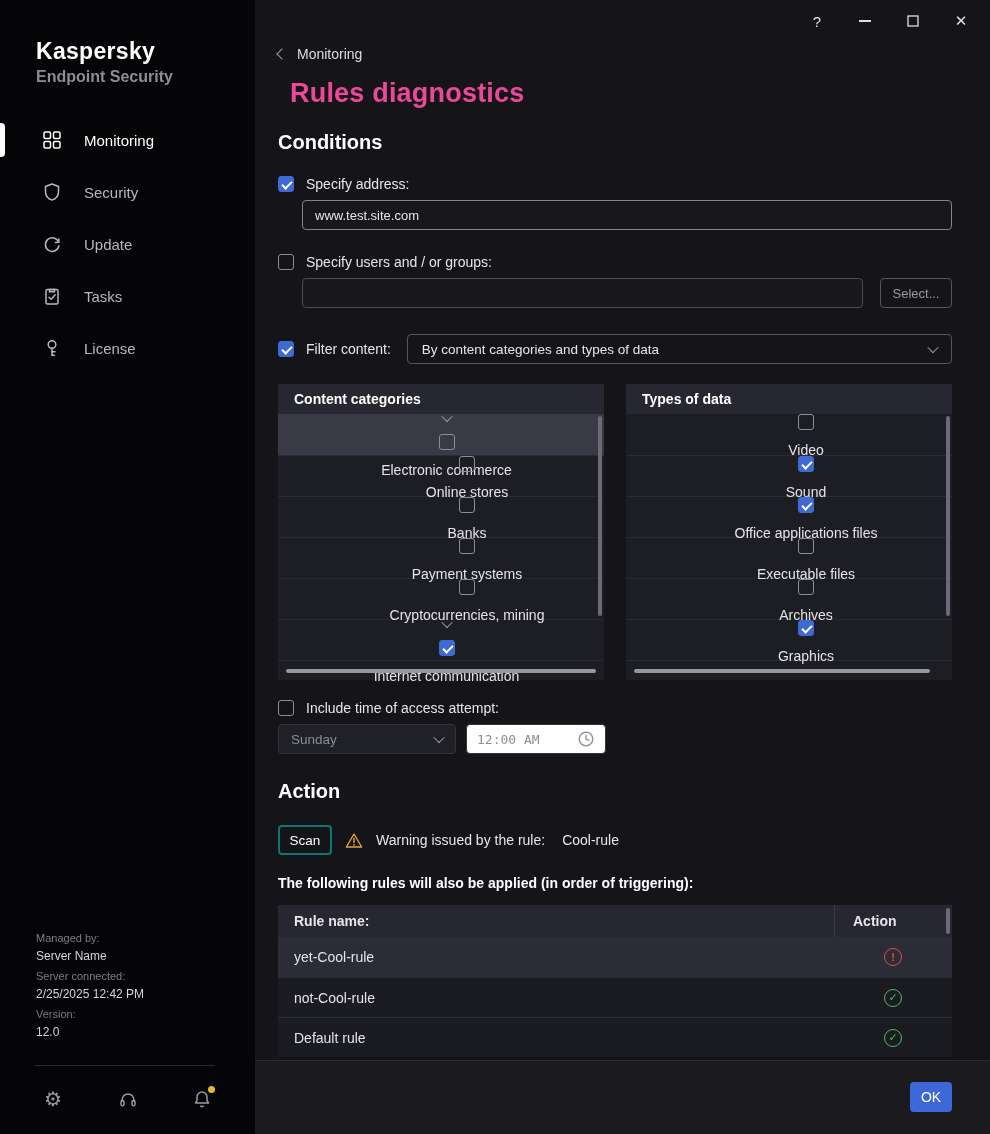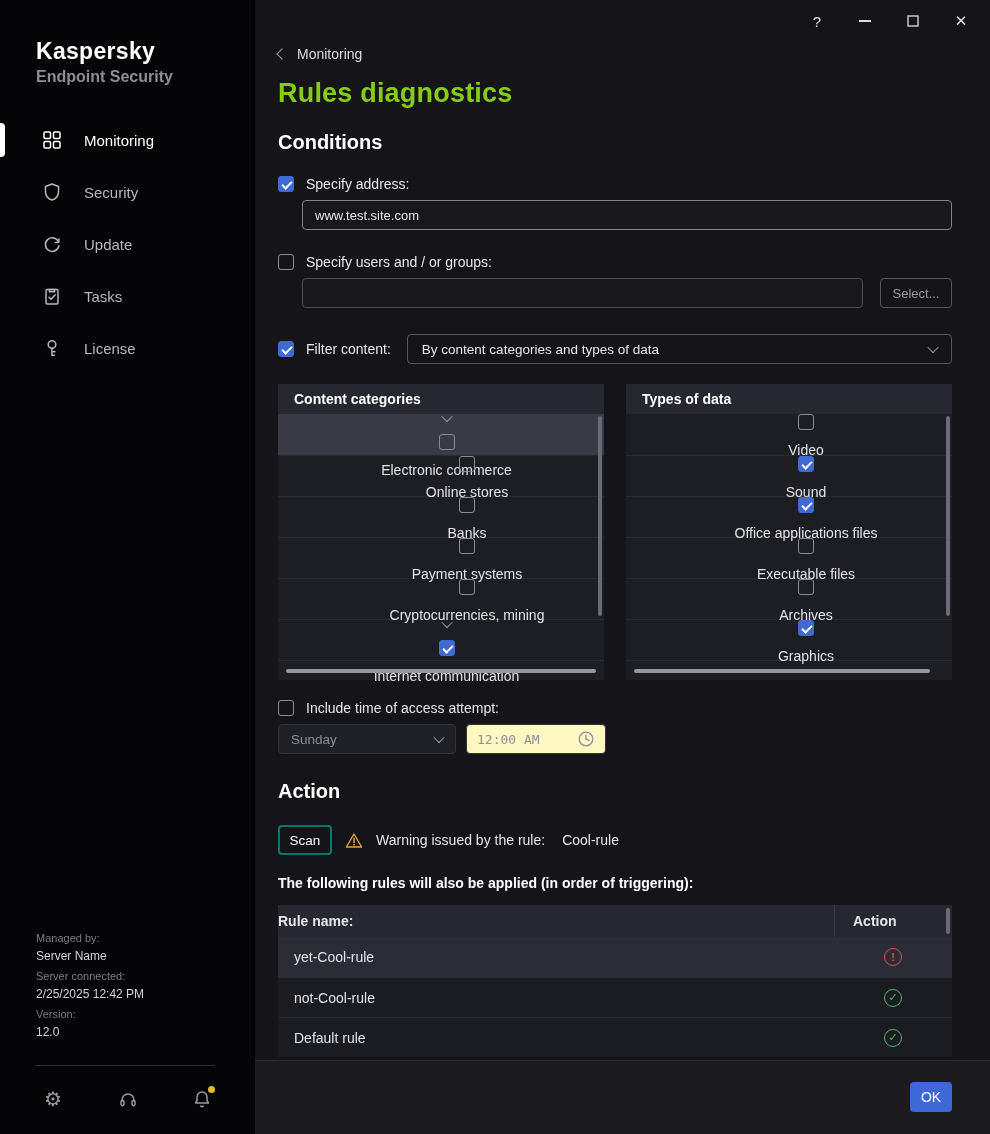--- a/index.html
+++ b/index.html
@@ -38,21 +38,21 @@
   .main { flex: 1; background: #151519; position: relative; }
   .controls { position: absolute; top: 10px; right: 18px; display: flex; gap: 26px; align-items: center; z-index: 5; }
   .ctrl { width: 22px; height: 22px; display: flex; align-items: center; justify-content: center; color: #e0e0e4; font-size: 15px; cursor: pointer; }
   .minbar { width: 12px; height: 2px; background: #e0e0e4; display: block; }
 
   .content { padding: 44px 38px 0 23px; }
   .back-row { display: inline-flex; align-items: center; gap: 11px; font-size: 14px; color: #dcdce1; cursor: pointer; margin-bottom: 16px; }
   .chev { width: 8px; height: 8px; border-right: 1.7px solid #9a9aa2; border-bottom: 1.7px solid #9a9aa2; display: inline-block; flex-shrink: 0; }
   .chev.left { transform: rotate(135deg); }
   .chev.down { transform: rotate(45deg) translate(-1px,-1px); }
-  h1 { font-size: 27px; font-weight: bold; color: #84cc16; margin-bottom: 22px; letter-spacing: .2px; }
+  h1 { font-size: 27px; font-weight: bold; color: #ec4899; margin-bottom: 22px; letter-spacing: .2px; margin-left: 12px; }
   h2 { font-size: 20px; font-weight: bold; color: #ffffff; margin-bottom: 22px; }
 
   .check-row { display: flex; align-items: center; gap: 12px; font-size: 14px; margin-bottom: 8px; }
   .cb { width: 16px; height: 16px; border: 1px solid #8d8d95; border-radius: 3px; flex-shrink: 0; position: relative; cursor: pointer; background: transparent; }
   .cb.checked { background: #3e6ad1; border-color: #3e6ad1; }
   .cb.checked::after { content: ""; position: absolute; left: 5px; top: 1.5px; width: 4px; height: 8px; border: solid #fff; border-width: 0 2px 2px 0; transform: rotate(45deg); }
 
   .text-input { width: 650px; height: 30px; margin-left: 24px; background: #17171c; border: 1px solid #84848b; border-radius: 4px; color: #e6e6ea; font-size: 13px; padding: 0 12px; outline: none; font-family: "Liberation Sans", sans-serif; }
   .text-input.address { margin-bottom: 24px; }
   .users-row { display: flex; gap: 17px; margin: 6px 0 26px; }
@@ -71,30 +71,30 @@
   .lrow.flat { padding-left: 34px; }
   .lrow.sel { background: #3a3a46; }
   .panel-bottom { height: 20px; display: flex; align-items: center; border-top: 1px solid #2a2a33; }
   .hscroll { height: 4px; background: #97979f; border-radius: 2px; margin-left: 8px; }
   .hscroll.w1 { width: calc(100% - 16px); }
   .hscroll.w2 { width: calc(100% - 30px); }
   .vscroll { position: absolute; right: 2px; top: 32px; width: 4px; height: 200px; background: #6b6b75; border-radius: 2px; }
 
   .time-row { display: flex; gap: 10px; margin: 8px 0 26px; }
   .day-select { width: 178px; height: 30px; background: #202027; border: 1px solid #33333b; border-radius: 4px; display: flex; align-items: center; justify-content: space-between; padding: 0 12px; font-size: 13.5px; color: #8d8d95; cursor: pointer; }
-  .time-box { width: 140px; height: 30px; background: #fef9c3; border: 1px solid #33333b; border-radius: 4px; display: flex; align-items: center; justify-content: space-between; padding: 0 10px; font-size: 13px; color: #8d8d95; font-family: "DejaVu Sans Mono", monospace; cursor: pointer; }
+  .time-box { width: 140px; height: 30px; background: #ffffff; border: 1px solid #33333b; border-radius: 4px; display: flex; align-items: center; justify-content: space-between; padding: 0 10px; font-size: 13px; color: #8d8d95; font-family: "DejaVu Sans Mono", monospace; cursor: pointer; }
 
   .action-row { display: flex; align-items: center; gap: 13px; margin-bottom: 20px; font-size: 14px; }
   .scan-btn { width: 54px; height: 30px; background: transparent; border: 2px solid #0f766e; border-radius: 4px; color: #ffffff; font-size: 13.5px; cursor: pointer; font-family: "Liberation Sans", sans-serif; }
   .rule-name { margin-left: 4px; }
 
   .caption { font-size: 14px; font-weight: bold; color: #ffffff; margin-bottom: 14px; }
   .rules-table { width: 100%; position: relative; }
   .t-header { height: 32px; background: #272731; display: flex; align-items: center; font-size: 14px; font-weight: bold; position: relative; }
-  .t-col-name { flex: 1; }
+  .t-col-name { flex: 1; padding-left: 16px; }
   .t-col-action { width: 118px; padding-left: 18px; border-left: 1px solid #3a3a44; height: 100%; display: flex; align-items: center; }
   .t-vscroll { position: absolute; right: 2px; top: 3px; width: 4px; height: 26px; background: #6b6b75; border-radius: 2px; }
   .t-row { height: 40px; display: flex; align-items: center; font-size: 14px; background: #1b1b22; border-top: 1px solid #2a2a33; cursor: pointer; }
   .t-row.hl { background: #2c2c36; border-top: none; }
   .t-cell-name { flex: 1; padding-left: 16px; color: #e3e3e8; }
   .t-cell-action { width: 118px; display: flex; justify-content: center; }
   .status { width: 18px; height: 18px; border-radius: 50%; display: flex; align-items: center; justify-content: center; font-size: 11px; font-weight: bold; }
   .status.st-warning { border: 1.5px solid #d8504a; color: #d8504a; }
   .status.st-warning::after { content: "!"; }
   .status.st-ok { border: 1.5px solid #58b368; color: #58b368; font-weight: normal; }

